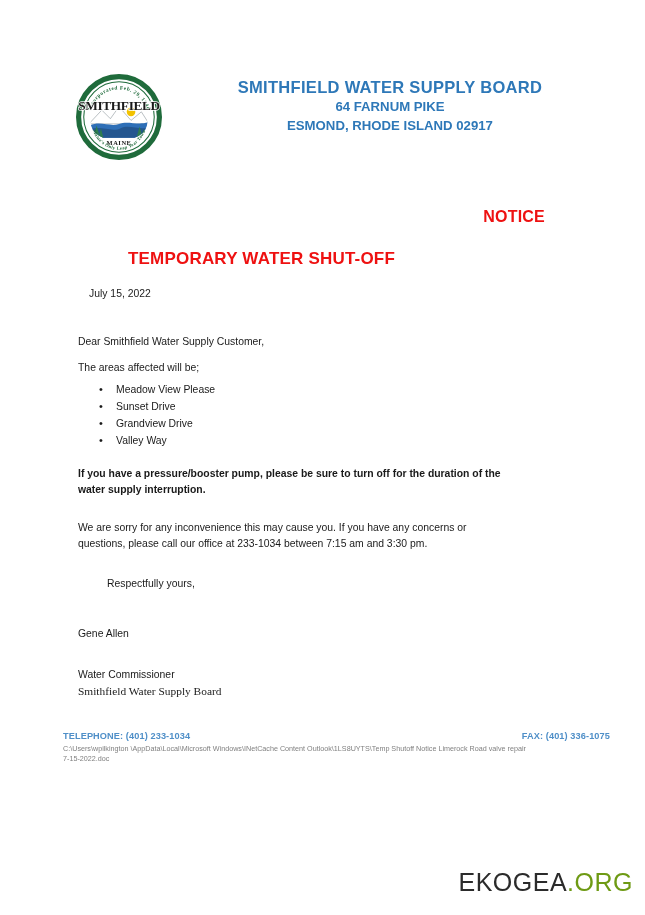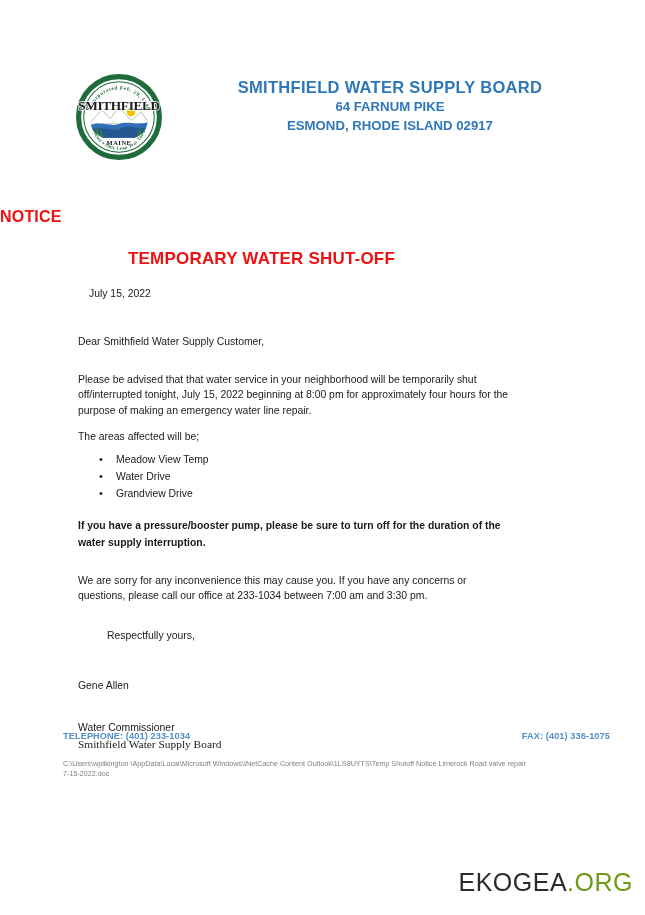--- a/index.html
+++ b/index.html
@@ -55,21 +55,21 @@
     font-weight: bold;
     line-height: 1.42;
   }
 
   
   .notice-title {
     position: absolute;
     left: 0;
     top: 208px;
     width: 545px;
-    text-align: left;
+    text-align: right;
     color: #EE1111;
     font-size: 16px;
     font-weight: bold;
     letter-spacing: 0.2px;
   }
   .notice-sub {
     position: absolute;
     left: 0;
     top: 249px;
     width: 523px;
@@ -133,21 +133,21 @@
   .footer-contacts {
     display: flex;
     justify-content: space-between;
     align-items: baseline;
     color: #4F8FC8;
     font-size: 9.2px;
     font-weight: bold;
     letter-spacing: 0.1px;
   }
   .footer-path {
-    margin-top: 18px;
+    margin-top: 3px;
     color: #7F7F7F;
     font-size: 7.2px;
     line-height: 1.45;
     width: 470px;
     word-break: break-word;
   }
 
   
   .brand {
     position: absolute;
@@ -213,33 +213,33 @@
 
   <div class="notice-title">NOTICE</div>
   <div class="notice-sub">TEMPORARY WATER SHUT-OFF</div>
 
   <div class="body-area">
 
     <p class="date-line">July 15, 2022</p>
 
     <p class="salutation">Dear Smithfield Water Supply Customer,</p>
 
-    <p class="para">Please be advised that that water service in your neighborhood will be temporarily shut off/interrupted tonight, July 15, 2022 beginning at 8:00 pm for approximately four hours for the purpose of making an emergency water line repair.</p>
 
     <p class="para-tight">The areas affected will be;</p>
 
     <ul class="bullets">
-      <li>Meadow View Temp</li>
-      <li>Water Drive</li>
+      <li>Meadow View Please</li>
+      <li>Sunset Drive</li>
       <li>Grandview Drive</li>
+      <li>Valley Way</li>
     </ul>
 
     <p class="bold-note">If you have a pressure/booster pump, please be sure to turn off for the duration of the water supply interruption.</p>
 
-    <p class="para">We are sorry for any inconvenience this may cause you. If you have any concerns or questions, please call our office at 233-1034 between 7:00 am and 3:30 pm.</p>
+    <p class="para">We are sorry for any inconvenience this may cause you. If you have any concerns or questions, please call our office at 233-1034 between 7:15 am and 3:30 pm.</p>
 
     <p class="closing">Respectfully yours,</p>
 
     <p class="signer">Gene Allen</p>
 
     <p class="role">
       <span>Water Commissioner</span><br>
       <span class="role-serif">Smithfield Water Supply Board</span>
     </p>
   </div>

